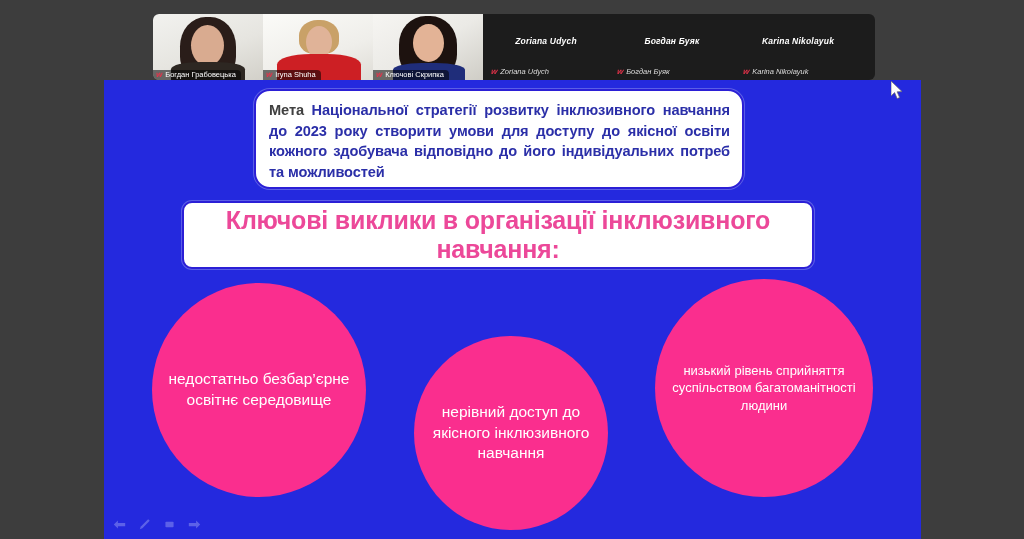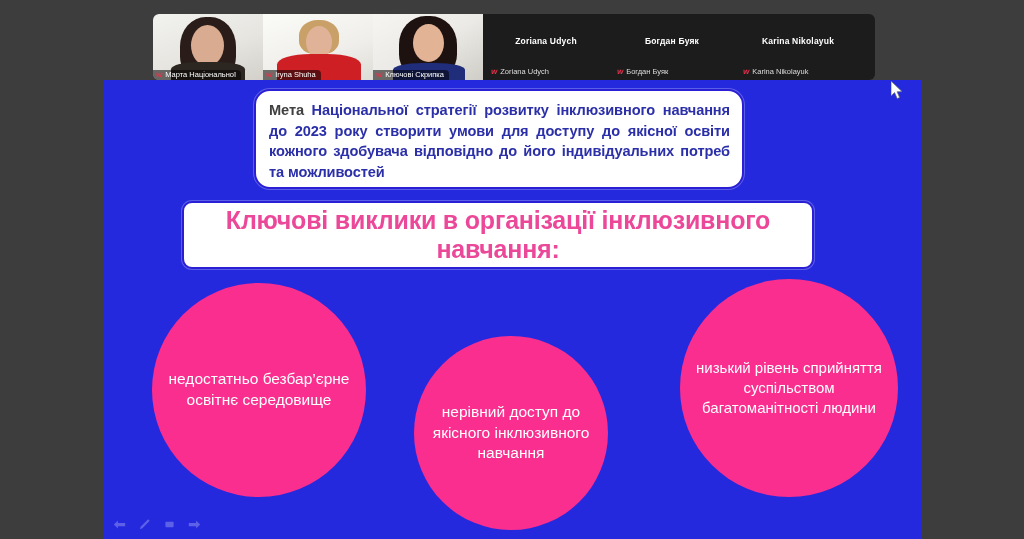--- a/index.html
+++ b/index.html
@@ -63,20 +63,21 @@
   }
   .tile-name .nm {
     color: #ffffff; font-size: 7.5px; line-height: 1.1;
     white-space: nowrap; overflow: hidden; text-overflow: clip;
   }
 
   .namecard {
     position: relative;
     flex: 0 0 126px;
     height: 66px;
+    font-style: italic;
   }
   .namecard .big {
     position: absolute; left: 0; right: 0; top: 22px;
     text-align: center;
     color: #ffffff; font-size: 8.5px; font-weight: bold;
     letter-spacing: .2px;
   }
   .namecard .footrow {
     position: absolute; left: 8px; bottom: 4px;
     display: flex; align-items: center; gap: 3px;
@@ -151,23 +152,23 @@
     left: 48px; top: 203px;
     width: 214px; height: 214px;
     font-size: 15.5px;
   }
   #circle-2 {
     left: 310px; top: 256px;
     width: 194px; height: 194px;
     font-size: 15.5px;
   }
   #circle-3 {
-    left: 576px; top: 199px;
+    left: 551px; top: 199px;
     width: 218px; height: 218px;
-    font-size: 15px;
+    font-size: 13px;
   }
   .circle span { display: block; padding: 0 14px; }
 
   
   #annot-bar {
     position: absolute;
     left: 8px; bottom: 8px;
     display: flex; align-items: center; gap: 11px;
     opacity: .30;
   }
@@ -195,21 +196,21 @@
 
     <div class="tile">
       <div class="tile-bg">
         <div class="wall" style="background:linear-gradient(160deg,#f2f2ef 0%,#e6e5e0 55%,#d2d0c9 100%);"></div>
         <div class="hair" style="left:27px;top:3px;width:56px;height:64px;background:#2a1d19;"></div>
         <div class="head" style="left:38px;top:11px;width:33px;height:41px;background:#d9ab90;"></div>
         <div class="body" style="left:18px;width:74px;height:18px;background:#2d2722;"></div>
       </div>
       <div class="tile-name">
         <span class="mic">w</span>
-        <span class="nm">Марта Національної</span>
+        <span class="nm">Богдан Грабовецька</span>
       </div>
     </div>
 
     <div class="tile">
       <div class="tile-bg">
         <div class="wall" style="background:linear-gradient(160deg,#fbfbf8 0%,#efeeea 60%,#dedcd6 100%);"></div>
         <div class="hair" style="left:36px;top:6px;width:40px;height:34px;background:#c9a168;"></div>
         <div class="head" style="left:43px;top:12px;width:26px;height:32px;background:#e0b398;"></div>
         <div class="body" style="left:14px;width:84px;height:26px;background:#cd1f24;"></div>
       </div>

